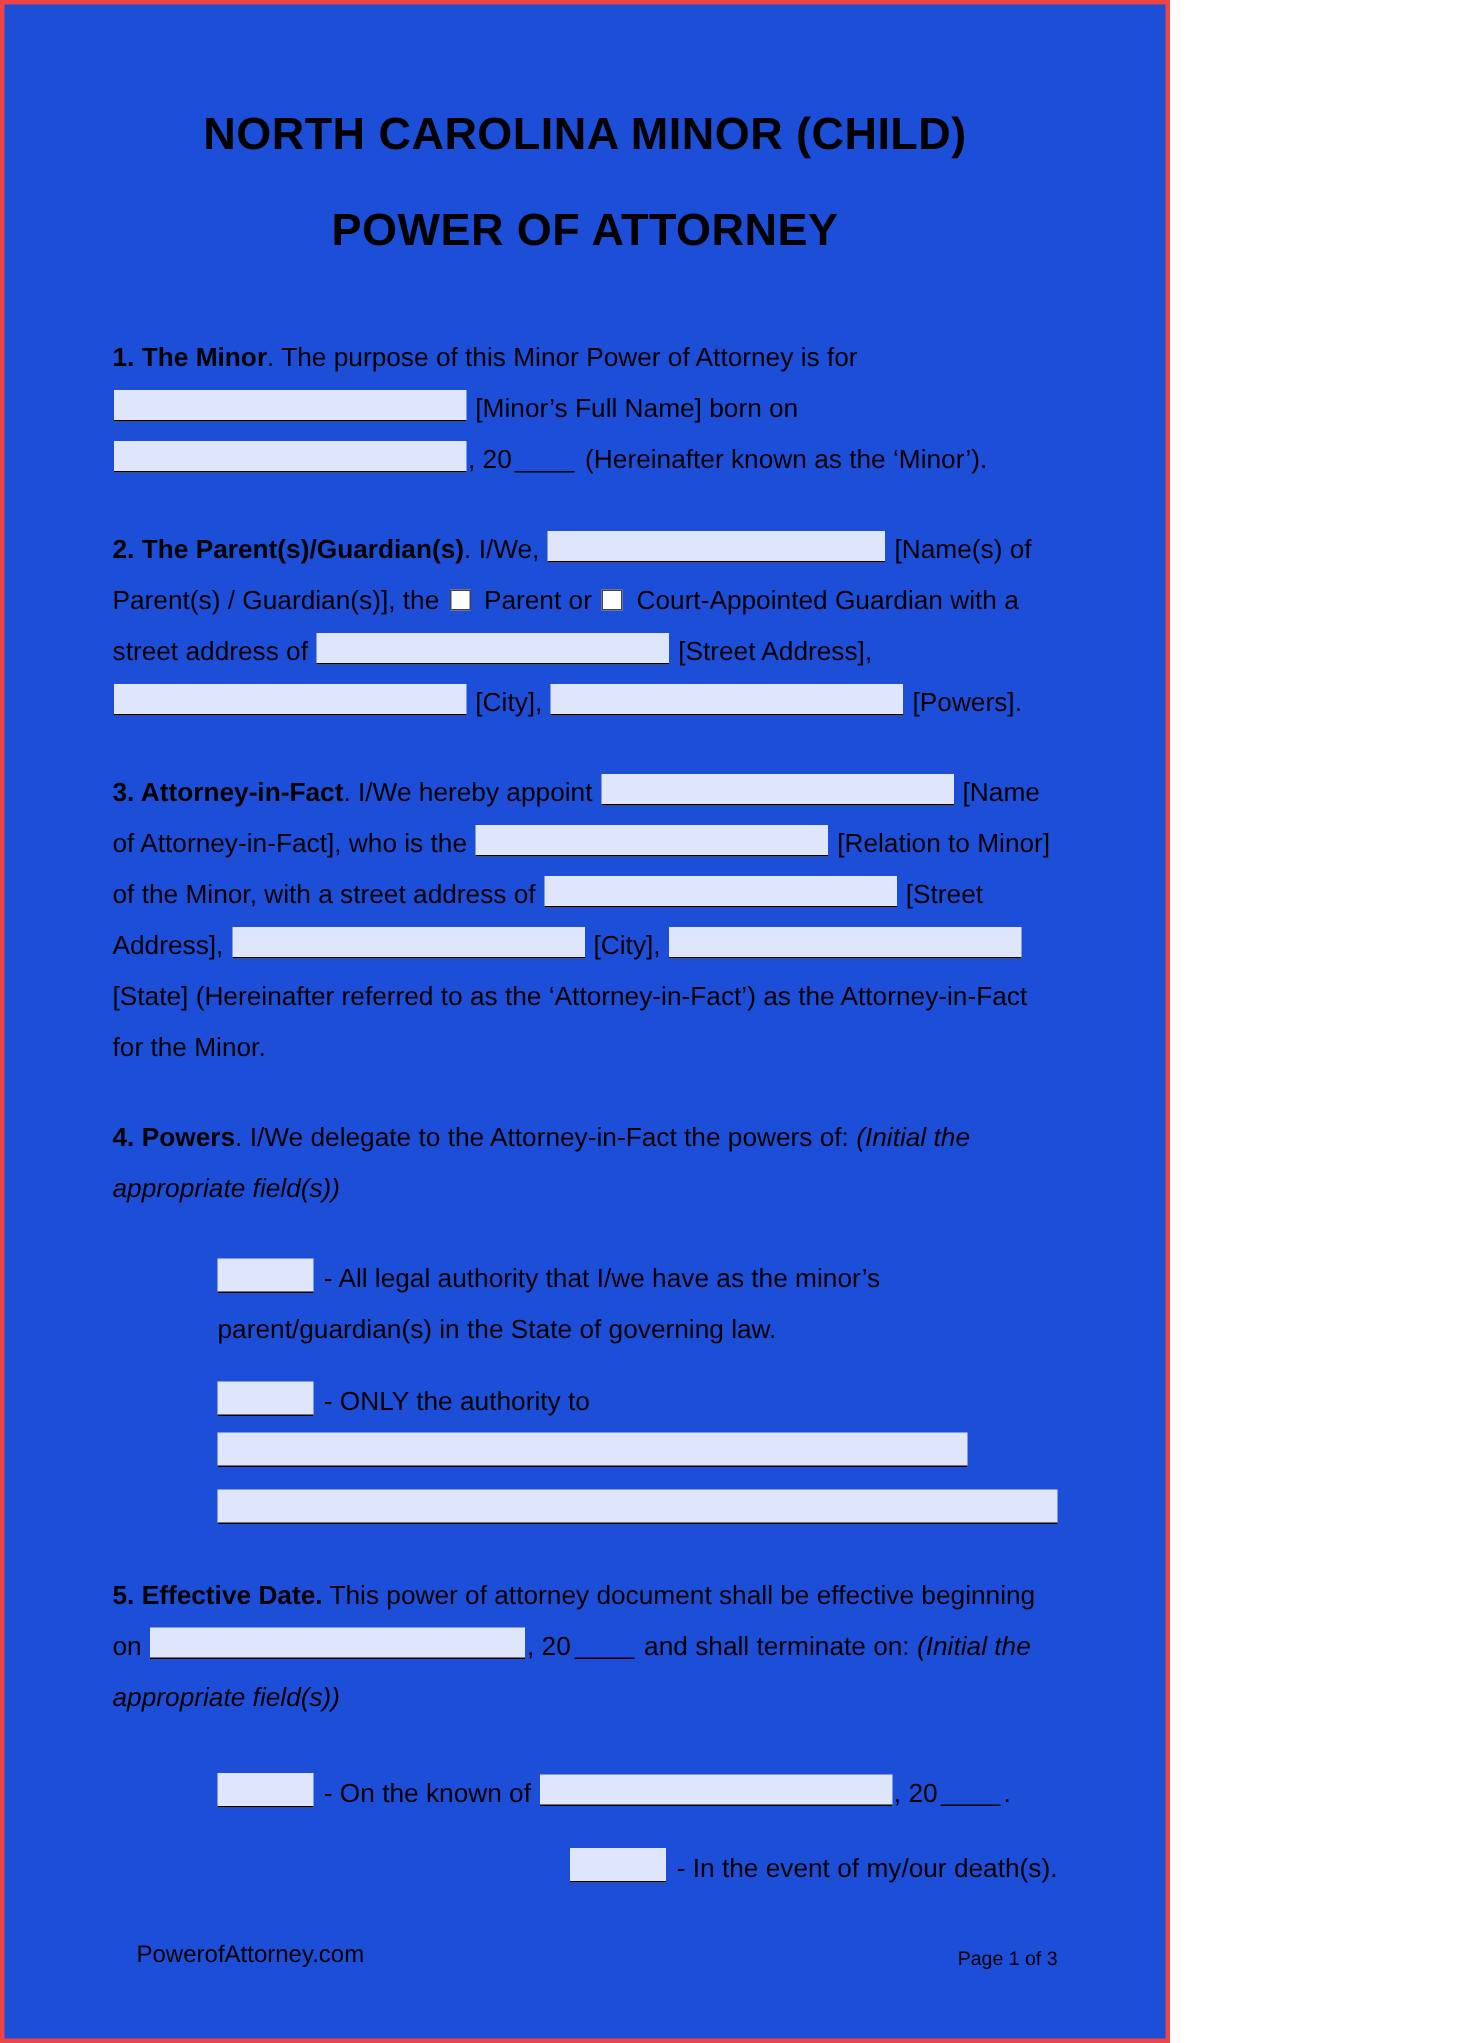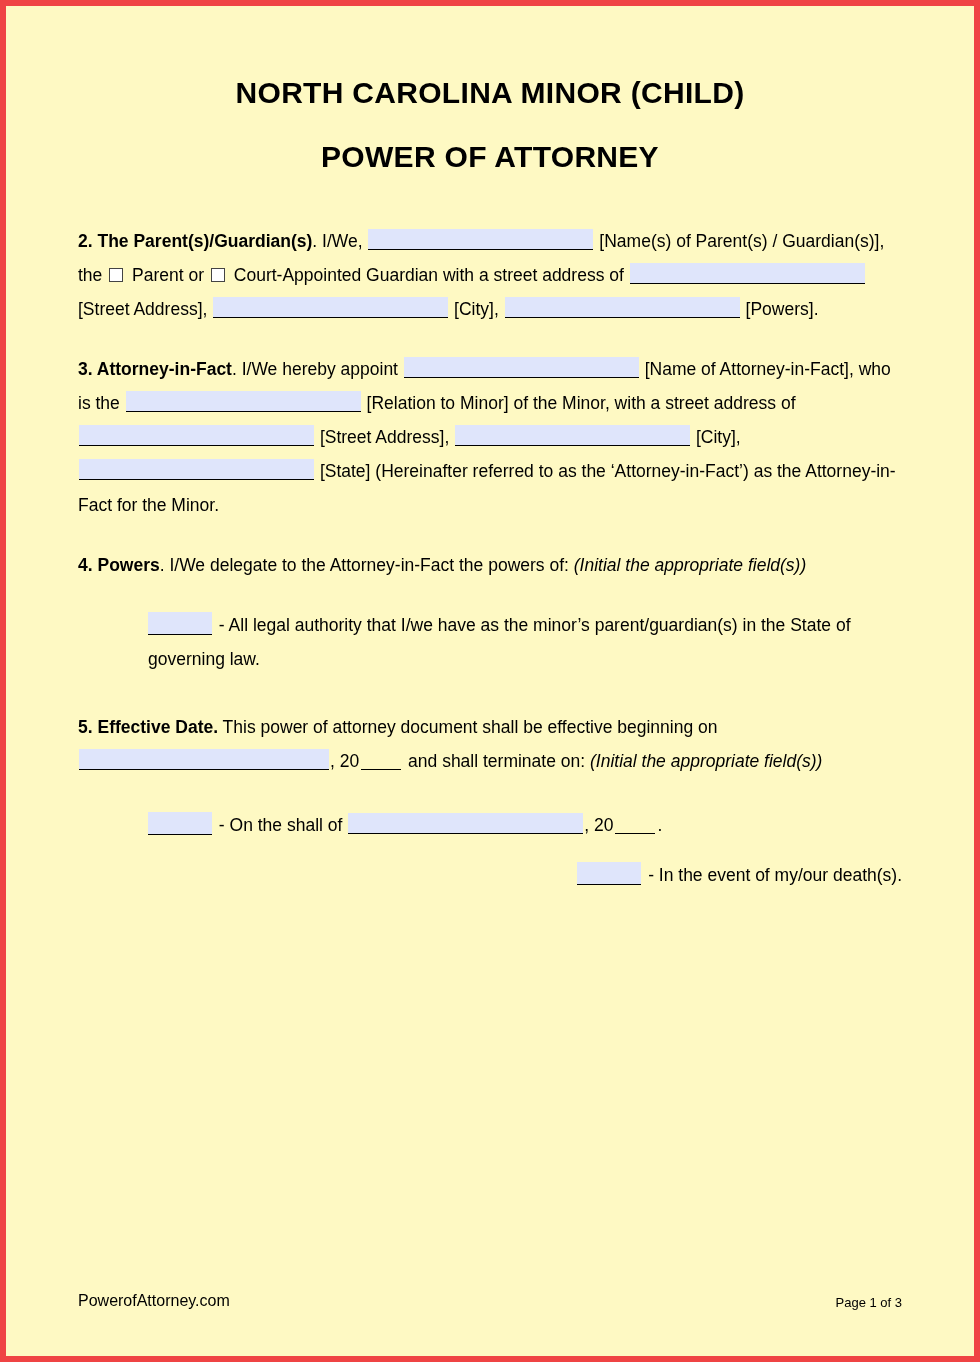--- a/index.html
+++ b/index.html
@@ -5,26 +5,26 @@
   html, body {
     margin: 0;
     padding: 0;
     background: #ffffff;
   }
   body {
     font-family: "Liberation Sans", sans-serif;
     color: #000000;
   }
   .page {
-    width: 980px;
+    width: 780px;
     height: 1362px;
     box-sizing: border-box;
-    background: #fef9c3;
+    background: #1d4ed8;
     position: relative;
-    border: 6px solid #ef4444;
+    border: 3px solid #ef4444;
     overflow: hidden;
   }
   .content {
     padding: 48px 72px 0 72px;
   }
   .title {
     text-align: center;
     font-size: 30px;
     font-weight: bold;
     letter-spacing: 0.3px;
@@ -97,41 +97,45 @@
     border-bottom: 1px solid #000;
     height: 22px;
     vertical-align: baseline;
     margin: 0 0 -4px 0;
   }
   .long-blank.l1 { width: 500px; }
   .long-blank.full { width: 100%; display: block; margin-top: 8px; }
 
   .footer {
     position: absolute;
-    left: 72px;
+    left: 88px;
     right: 72px;
     bottom: 46px;
     display: flex;
     justify-content: space-between;
     align-items: flex-end;
     font-size: 16px;
   }
   .footer-right { font-size: 13px; }
 </style>
 </head>
 <body>
 
 <div class="page">
   <div class="content">
 
     <div class="title title-line-1">NORTH CAROLINA MINOR (CHILD)</div>
     <div class="title title-line-2">POWER OF ATTORNEY</div>
 
     <div class="body">
 
+      <div class="para">
+        <span class="b">1. The Minor</span><span>. The purpose of this Minor Power of Attorney is for </span><span class="blank w235"></span>
+        <span>[Minor’s Full Name] born on </span><span class="blank w235"></span><span>, 20</span><span class="rule"></span><span> (Hereinafter known as the ‘Minor’).</span>
+      </div>
 
       <div class="para">
         <span class="b">2. The Parent(s)/Guardian(s)</span><span>. I/We, </span><span class="blank w225"></span>
         <span>[Name(s) of Parent(s) / Guardian(s)], the </span><span class="checkbox"></span><span> Parent or </span><span class="checkbox"></span><span> Court-Appointed Guardian with a street address of </span>
         <span class="blank w235"></span> <span>[Street Address], </span><span class="blank w235"></span> <span>[City], </span>
         <span class="blank w235"></span> <span>[Powers].</span>
       </div>
 
       <div class="para">
         <span class="b">3. Attorney-in-Fact</span><span>. I/We hereby appoint </span><span class="blank w235"></span>
@@ -141,28 +145,32 @@
       </div>
 
       <div class="para tight">
         <span class="b">4. Powers</span><span>. I/We delegate to the Attorney-in-Fact the powers of: </span><span class="i">(Initial the appropriate field(s))</span>
       </div>
 
       <div class="para indent" style="margin-top:26px;">
         <span class="initial"></span><span> - All legal authority that I/we have as the minor’s parent/guardian(s) in the State of governing law.</span>
       </div>
 
+      <div class="para indent" style="margin-top:-12px;">
+        <span class="initial"></span><span> - ONLY the authority to </span><span class="long-blank l1"></span>
+        <span class="long-blank full"></span>
+      </div>
 
       <div class="para tight" style="margin-top:34px;">
         <span class="b">5. Effective Date.</span><span> This power of attorney document shall be effective beginning on </span>
         <span class="blank w250"></span><span>, 20</span><span class="rule"></span><span> and shall terminate on: </span><span class="i">(Initial the appropriate field(s))</span>
       </div>
 
       <div class="para indent" style="margin-top:30px;">
-        <span class="initial"></span><span> - On the shall of </span><span class="blank w235"></span><span>, 20</span><span class="rule"></span><span>.</span>
+        <span class="initial"></span><span> - On the known of </span><span class="blank w235"></span><span>, 20</span><span class="rule"></span><span>.</span>
       </div>
 
 
       <div class="para indent" style="margin-top:-10px;text-align:right;">
         <span class="initial"></span><span> - In the event of my/our death(s).</span>
       </div>
 
     </div>
   </div>
 

